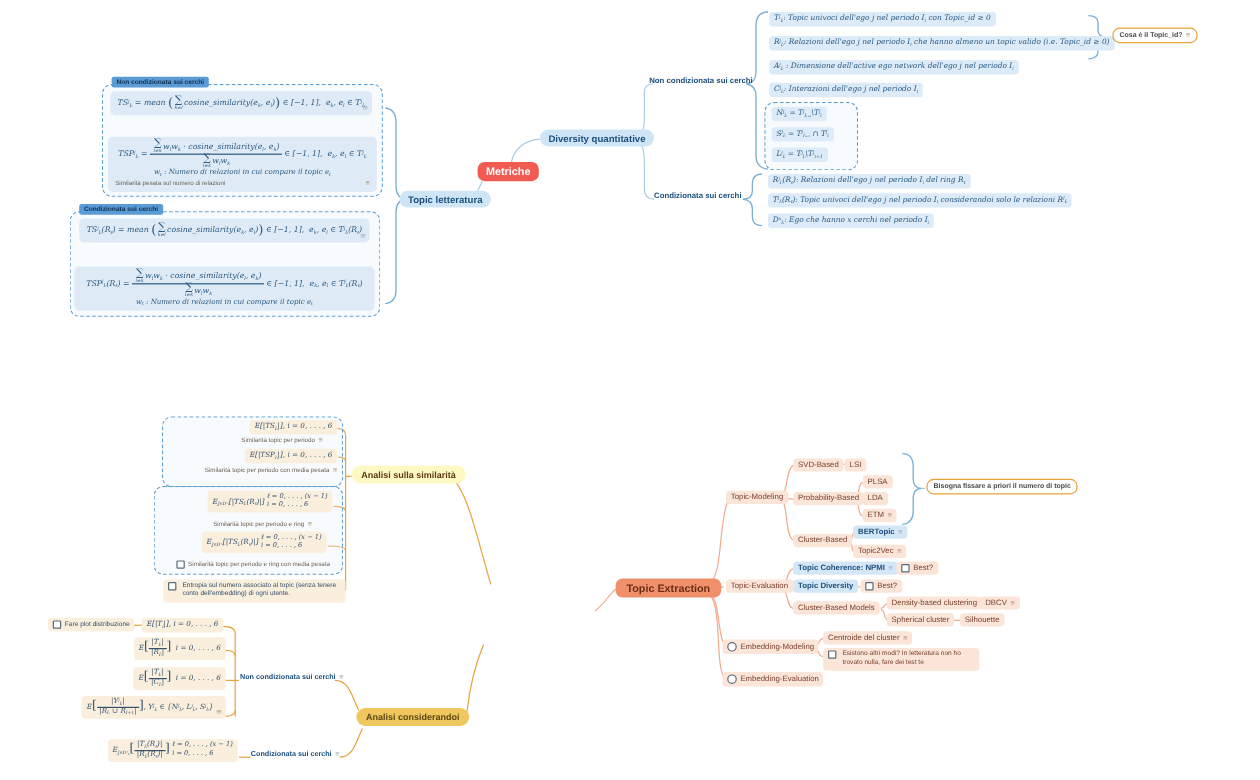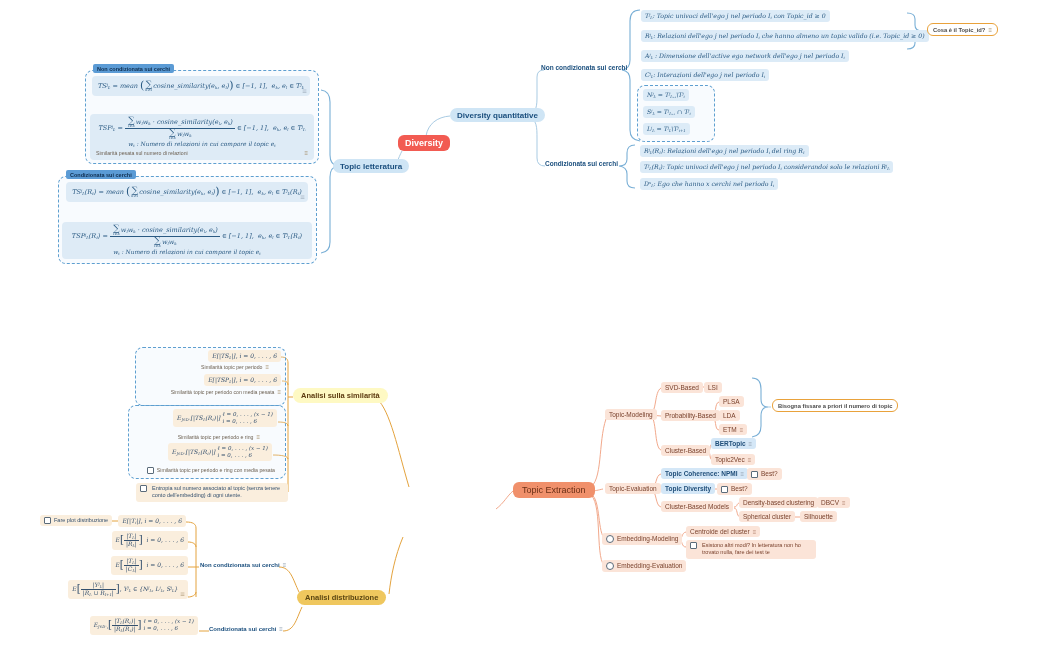--- a/index.html
+++ b/index.html
@@ -36,21 +36,21 @@
   .sal .ic,.ic.rust{color:#B58775}
   .abr{position:absolute;right:3px;bottom:1px}
   .ck{display:inline-block;width:5px;height:5px;border:1px solid #5A6B7A;border-radius:1px;
       vertical-align:middle;margin-right:3px;background:#fff;flex:0 0 auto}
   .ckc{border-radius:50%;width:6px;height:6px}
   .note-box{background:#fff;border:1px solid #E9A23B;border-radius:6px;padding:2.5px 5px;
             font-size:5.8px;font-weight:600;color:#4A4A4A}
   .root{background:#4BA1C9;color:#153243;font-weight:bold;font-size:13.5px;text-align:center;
         border-radius:7px;padding:8px 4px;width:104px;white-space:normal;line-height:1.3}
   .metriche{background:#F25B52;color:#ffffff;font-weight:bold;font-size:9px;border-radius:6px;padding:3px 7px}
-  .tex{background:#F0906B;color:#6B2F16;font-weight:normal;font-size:9px;border-radius:6px;padding:3px 9px}
+  .tex{background:#F0906B;color:#6B2F16;font-weight:bold;font-size:9px;border-radius:6px;padding:3px 9px}
   .tsim{background:#CFE5F5;color:#1B4F7E;font-weight:bold;font-size:8px;border-radius:8px;padding:2.5px 7px}
   .asim{background:#fef9c3;color:#5C3A10;font-weight:bold;font-size:7.5px;border-radius:8px;padding:3px 8px}
   .aqua{background:#EFC75E;color:#5C4712;font-weight:bold;font-size:7.5px;border-radius:8px;padding:3px 8px}
   .flabel{display:flex;justify-content:space-between;align-items:center;font-family:"Liberation Sans",sans-serif;
           font-style:normal;font-size:5.2px;color:#6E6254;margin-top:2px;padding:0 2px}
   .mnote{font-size:5.9px;margin-top:1px}
   .wrap{white-space:normal;text-align:left;line-height:1.35}
   .flexrow{display:flex;align-items:flex-start;gap:2px}
 </style>
 </head>
@@ -151,21 +151,21 @@
     <div>TS<sup>j</sup><sub>Iᵢ</sub>(R<sub>ℓ</sub>) = mean <span class="bp">(</span><span class="sm"><span class="sg">∑</span><span class="lm">k≠l</span></span>cosine_similarity(e<sub>k</sub>, e<sub>l</sub>)<span class="bp">)</span> ∈ [−1, 1], &nbsp;e<sub>k</sub>, e<sub>l</sub> ∈ T<sup>j</sup><sub>Iᵢ</sub>(R<sub>ℓ</sub>)</div>
     <span class="ic abr">≡</span>
   </div>
 
   <div class="n fbox math" style="left:62px;top:222px;width:250px">
     <div>TSP<sup>j</sup><sub>Iᵢ</sub>(R<sub>ℓ</sub>) = <span class="fr"><span class="nm"><span class="sm"><span class="sg">∑</span><span class="lm">l≠k</span></span>w<sub>l</sub>w<sub>k</sub> · cosine_similarity(e<sub>l</sub>, e<sub>k</sub>)</span><span class="dn"><span class="sm"><span class="sg">∑</span><span class="lm">l≠k</span></span>w<sub>l</sub>w<sub>k</sub></span></span> ∈ [−1, 1], &nbsp;e<sub>k</sub>, e<sub>l</sub> ∈ T<sup>j</sup><sub>Iᵢ</sub>(R<sub>ℓ</sub>)</div>
     <div class="mnote">w<sub>t</sub> : Numero di relazioni in cui compare il topic e<sub>t</sub></div>
   </div>
 
   <div class="n tsim" style="left:333px;top:159px">Topic letteratura</div>
-  <div class="n metriche" style="left:398px;top:135px">Diversity</div>
+  <div class="n metriche" style="left:398px;top:135px">Metriche</div>
   <div class="n tsim" style="left:450px;top:108px">Diversity quantitative</div>
 
   <div class="n blbl" style="left:541px;top:64px">Non condizionata sui cerchi</div>
   <div class="n blbl" style="left:545px;top:160px">Condizionata sui cerchi</div>
 
   <div class="n pill pb math" style="left:641px;top:10px">T<sup>j</sup><sub>Iᵢ</sub>: Topic univoci dell'ego j nel periodo I<sub>i</sub> con Topic_id ≥ 0</div>
   <div class="n pill pb math" style="left:641px;top:30px">R<sup>j</sup><sub>Iᵢ</sub>: Relazioni dell'ego j nel periodo I<sub>i</sub> che hanno almeno un topic valido (i.e. Topic_id ≥ 0)</div>
   <div class="n pill pb math" style="left:641px;top:50px">A<sup>j</sup><sub>Iᵢ</sub> : Dimensione dell'active ego network dell'ego j nel periodo I<sub>i</sub></div>
   <div class="n pill pb math" style="left:641px;top:69px">C<sup>j</sup><sub>Iᵢ</sub>: Interazioni dell'ego j nel periodo I<sub>i</sub></div>
 
@@ -221,21 +221,21 @@
   </div>
   <div class="n pill cream math" style="right:852px;top:616px;font-size:6px">E<sub>J∈Dˣ<sub>Iᵢ</sub></sub><span class="bp">[</span><span class="fr"><span class="nm">|T<sub>Iᵢ</sub>(R<sub>ℓ</sub>)|</span><span class="dn">|R<sub>Iᵢ</sub>(R<sub>ℓ</sub>)|</span></span><span class="bp">]</span> <span class="cs">ℓ = 0, . . . , (x − 1)<br>i = 0, . . . , 6</span></div>
 
   <div class="n blbl" style="left:200px;top:562px;font-size:6px">
     <span>Non condizionata sui cerchi</span><span class="ic">≡</span>
   </div>
   <div class="n blbl" style="left:209px;top:626px;font-size:6px">
     <span>Condizionata sui cerchi</span><span class="ic">≡</span>
   </div>
 
-  <div class="n aqua" style="left:297px;top:590px">Analisi distribuzione</div>
+  <div class="n aqua" style="left:297px;top:590px">Analisi considerandoi</div>
 
 
   <div class="n tex" style="left:513px;top:482px">Topic Extraction</div>
 
   <div class="n pill sal" style="left:605px;top:409px">Topic-Modeling</div>
   <div class="n pill sal" style="left:661px;top:382px">SVD-Based</div>
   <div class="n pill sal" style="left:704px;top:382px">LSI</div>
   <div class="n pill sal" style="left:661px;top:410px">Probability-Based</div>
   <div class="n pill sal" style="left:719px;top:396px">PLSA</div>
   <div class="n pill sal" style="left:719px;top:410px">LDA</div>

